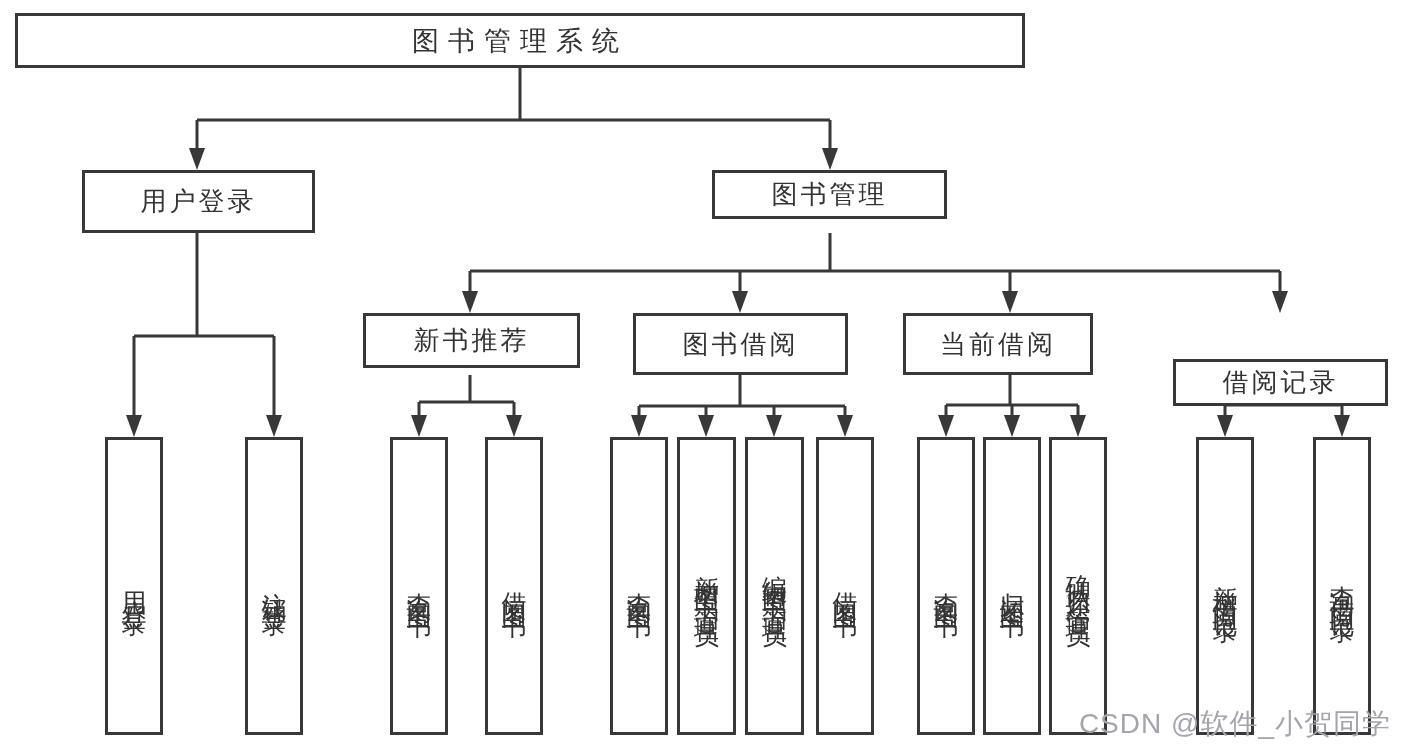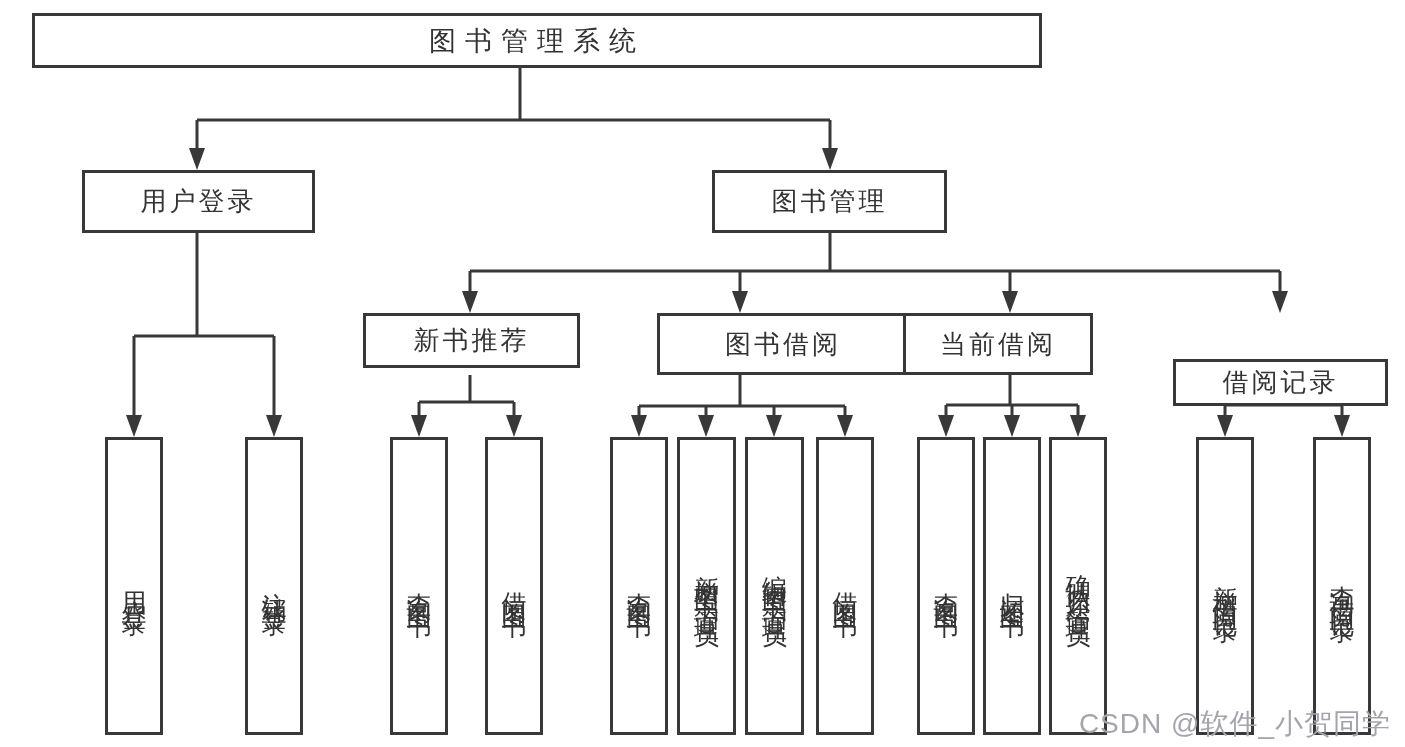--- a/index.html
+++ b/index.html
@@ -62,27 +62,27 @@
     <path d="M1010 375 V405 M946 405 H1078 M946 405 V415 M1012 405 V415 M1078 405 V415"></path>
     <polygon points="938,415 954,415 946,437"></polygon>
     <polygon points="1004,415 1020,415 1012,437"></polygon>
     <polygon points="1070,415 1086,415 1078,437"></polygon>
 
     <path d="M1280 375 V405 M1225 405 H1342 M1225 405 V415 M1342 405 V415"></path>
     <polygon points="1217,415 1233,415 1225,437"></polygon>
     <polygon points="1334,415 1350,415 1342,437"></polygon>
   </svg>
 
-  <div class="box h-box root-box" style="left:32px;top:13px;width:1010px;height:55px;">图书管理系统</div>
+  <div class="box h-box root-box" style="left:15px;top:13px;width:1010px;height:55px;">图书管理系统</div>
 
   <div class="box h-box" style="left:82px;top:170px;width:233px;height:63px;">用户登录</div>
-  <div class="box h-box" style="left:712px;top:170px;width:235px;height:63px;">图书管理</div>
+  <div class="box h-box" style="left:712px;top:170px;width:235px;height:49px;">图书管理</div>
 
   <div class="box h-box" style="left:363px;top:313px;width:217px;height:55px;">新书推荐</div>
-  <div class="box h-box" style="left:633px;top:313px;width:252px;height:62px;margin-left:24px;">图书借阅</div>
+  <div class="box h-box" style="left:633px;top:313px;width:215px;height:62px;">图书借阅</div>
   <div class="box h-box" style="left:903px;top:313px;width:190px;height:62px;">当前借阅</div>
   <div class="box h-box" style="left:1173px;top:313px;width:215px;height:47px;margin-top:46px;">借阅记录</div>
 
   <div class="box v-box" style="left:105px;top:437px;width:58px;height:298px;">用户登录</div>
   <div class="box v-box" style="left:245px;top:437px;width:58px;height:298px;">注销登录</div>
 
   <div class="box v-box" style="left:390px;top:437px;width:58px;height:298px;">查询图书</div>
   <div class="box v-box" style="left:485px;top:437px;width:58px;height:298px;">借阅图书</div>
 
   <div class="box v-box" style="left:610px;top:437px;width:58px;height:298px;">查询图书</div>

